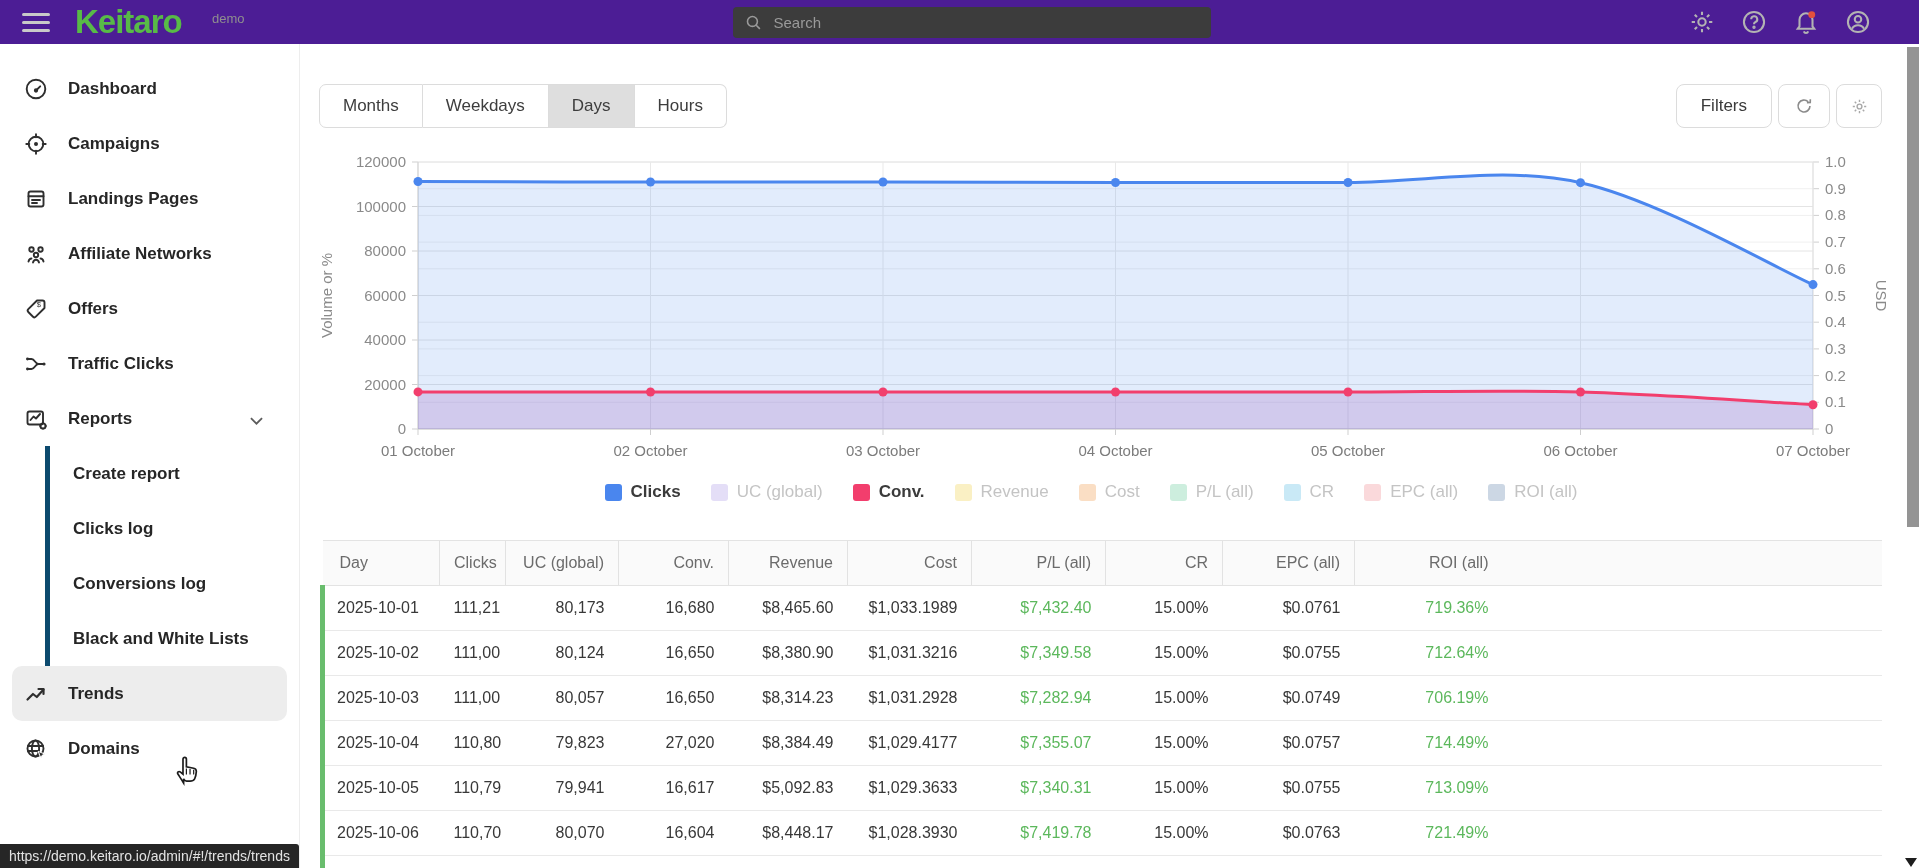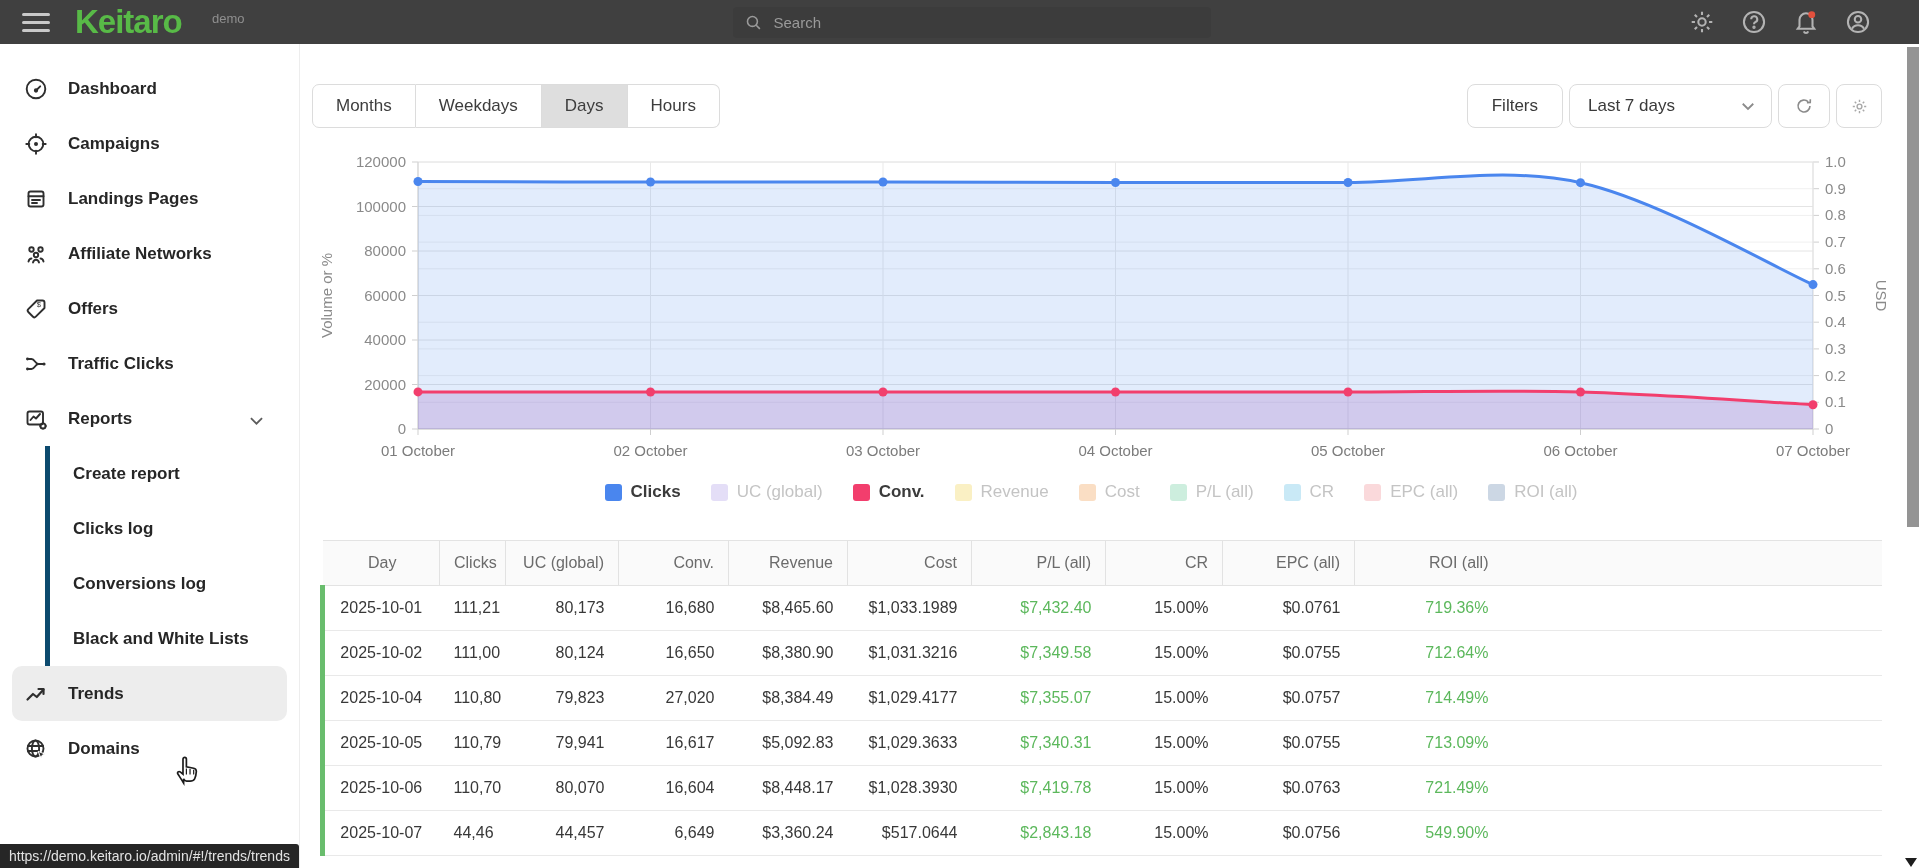--- a/index.html
+++ b/index.html
@@ -2,21 +2,21 @@
 <html><head>
 <meta charset="utf-8">
 <style>
   html,body{margin:0;padding:0;}
   body{
     width:1919px;height:868px;overflow:hidden;position:relative;
     font-family:"Liberation Sans","DejaVu Sans",sans-serif;background:#ffffff;
     -webkit-font-smoothing:antialiased;
   }
   
-  .topbar{position:absolute;left:0;top:0;width:1919px;height:44px;background:#404040;z-index:30;}
+  .topbar{position:absolute;left:0;top:0;width:1919px;height:44px;background:#4c1d95;z-index:30;}
   .burger{position:absolute;left:22px;top:13px;width:28px;height:19px;cursor:pointer;}
   .burger span{display:block;height:3px;background:#c9c9c9;border-radius:2px;margin-bottom:5px;}
   .logo{position:absolute;left:75px;top:3px;font-size:33px;font-weight:800;color:#58ba47;letter-spacing:-1px;cursor:pointer;}
   .env{position:absolute;left:212px;top:11px;font-size:13px;color:#8f8f8f;}
   .searchbox{position:absolute;left:calc(50% - 227px);top:7px;width:478px;height:31px;background:#3c3c3c;border-radius:4px;display:flex;align-items:center;padding:0 12px;box-sizing:border-box;}
   .searchbox svg{flex:0 0 auto;margin-right:10px;}
   .searchbox input{background:transparent;border:none;outline:none;color:#cfcfcf;font-size:15px;width:100%;font-family:inherit;}
   .searchbox input::placeholder{color:#9a9a9a;}
   .top-icons{position:absolute;right:48px;top:9px;display:flex;gap:26px;}
   .top-icons .tico{width:26px;height:26px;position:relative;cursor:pointer;}
@@ -25,21 +25,21 @@
   .nav-item{height:55px;display:flex;align-items:center;padding-left:24px;cursor:pointer;position:relative;color:#262626;}
   .nav-item .nicon{width:24px;height:24px;margin-right:20px;flex:0 0 auto;}
   .nav-item .nlabel{font-size:17px;font-weight:bold;}
   .nav-item.active{background:#ededed;border-radius:10px;margin:0 12px;padding-left:12px;}
   .nav-item.active .nicon{margin-left:0;}
   .nav-item .chev{position:absolute;right:33px;top:20px;}
   .nav-children{margin-left:45px;border-left:5px solid #0c4a6e;}
   .nav-children .nav-item{padding-left:23px;height:55px;}
   
   .toolbar{position:absolute;left:300px;top:84px;width:1619px;height:44px;}
-  .tabgroup{position:absolute;left:12px;top:0;display:flex;}
+  .tabgroup{position:absolute;left:19px;top:0;display:flex;}
   .tab{height:44px;padding:0 23px;display:flex;align-items:center;font-size:17px;color:#3d3d3d;background:#fff;border:1px solid #dcdcdc;border-left:none;cursor:pointer;box-sizing:border-box;}
   .tab:first-child{border-left:1px solid #dcdcdc;border-radius:7px 0 0 7px;}
   .tab:last-child{border-radius:0 7px 7px 0;}
   .tab.active{background:#dedede;}
   .right-controls{position:absolute;right:37px;top:0;display:flex;gap:6px;align-items:center;}
   .btn{height:44px;background:#fff;border:1px solid #dcdcdc;border-radius:8px;display:flex;align-items:center;font-size:17px;color:#3a3a3a;cursor:pointer;box-sizing:border-box;}
   .btn.filters{padding:0 24px;}
   .btn.daterange{width:203px;padding:0 14px 0 18px;justify-content:space-between;}
   .btn.iconbtn{width:52px;justify-content:center;}
   .btn.iconbtn-sm{width:46px;justify-content:center;}
@@ -54,21 +54,21 @@
   
   .tablebox{position:absolute;left:320px;top:540px;width:1562px;}
   table{border-collapse:collapse;table-layout:fixed;width:100%;}
   thead th{height:45px;background:#fafafa;border-top:1px solid #e3e3e3;border-bottom:1px solid #e3e3e3;font-size:16px;font-weight:400;color:#6b6b6b;padding:0 14px;box-sizing:border-box;cursor:pointer;white-space:nowrap;overflow:hidden;}
   thead th + th{border-left:1px solid #e2e2e2;}
   thead th.filler{border-left:none;}
   tbody td{height:45px;border-bottom:1px solid #e9e9e9;font-size:16px;color:#383838;padding:0 14px;box-sizing:border-box;white-space:nowrap;overflow:hidden;}
   tbody td:first-child{border-left:5px solid #69bd6d;padding-left:12px;}
   thead th:first-child{padding-left:17px;}
   td.green{color:#5cb85c;}
-  .al{text-align:center;} .ar{text-align:right;}
+  .al{text-align:left;} .ar{text-align:right;}
   
   .statusbar{position:absolute;left:0;bottom:0;height:24px;background:#262626;color:#e3e3e3;font-size:14px;display:flex;align-items:center;padding:0 9px;border-top-right-radius:3px;z-index:40;}
   .scrollbar-thumb{position:absolute;right:0;top:47px;width:12px;height:480px;background:#949494;z-index:45;}
   .scroll-corner{position:absolute;right:2px;bottom:1px;width:0;height:0;border-left:6px solid transparent;border-right:6px solid transparent;border-top:9px solid #1d1d1d;z-index:46;}
   .cursor{position:absolute;left:172px;top:752px;z-index:50;pointer-events:none;}
 </style>
 </head>
 <body>
 
 <div class="topbar">
@@ -215,26 +215,20 @@
   <div class="tabgroup" id="tabgroup">
       <div class="tab">Months</div>
       <div class="tab">Weekdays</div>
       <div class="tab active">Days</div>
       <div class="tab">Hours</div>
     </div>
   <div class="right-controls">
     <div class="btn filters">
         <span>Filters</span>
       </div>
-    <div class="btn daterange">
-      <span>Last 7 days</span>
-      <svg width="18" height="18" viewBox="0 0 24 24" fill="none" stroke="#8b8b8b" stroke-width="2.4">
-          <path d="M5 9l7 7 7-7"></path>
-        </svg>
-    </div>
     <div class="btn iconbtn">
       <svg width="22" height="22" viewBox="0 0 24 24" fill="none" stroke="#8b8b8b" stroke-width="1.8">
           <path d="M18.5 12a6.5 6.5 0 1 1-1.9-4.6"></path>
           <path d="M18.9 4.6l-.1 3.6-3.6.1"></path>
         </svg>
     </div>
     <div class="btn iconbtn-sm">
       <svg width="17" height="17" viewBox="0 0 24 24" fill="none" stroke="#a9a9a9" stroke-width="2">
           <circle cx="12" cy="12" r="3.4"></circle>
           <path d="M12 2.5v3M12 18.5v3M2.5 12h3M18.5 12h3M5.3 5.3l2.1 2.1M16.6 16.6l2.1 2.1M18.7 5.3l-2.1 2.1M7.4 16.6l-2.1 2.1"></path>
@@ -422,20 +416,33 @@
           <td class="ar">16,650</td>
           <td class="ar">$8,380.90</td>
           <td class="ar">$1,031.3216</td>
           <td class="ar green">$7,349.58</td>
           <td class="ar">15.00%</td>
           <td class="ar">$0.0755</td>
           <td class="ar green">712.64%</td>
           <td></td>
         </tr>
         <tr>
+          <td class="al">2025-10-03</td>
+          <td class="ar">111,00</td>
+          <td class="ar">80,057</td>
+          <td class="ar">16,650</td>
+          <td class="ar">$8,314.23</td>
+          <td class="ar">$1,031.2928</td>
+          <td class="ar green">$7,282.94</td>
+          <td class="ar">15.00%</td>
+          <td class="ar">$0.0749</td>
+          <td class="ar green">706.19%</td>
+          <td></td>
+        </tr>
+        <tr>
           <td class="al">2025-10-04</td>
           <td class="ar">110,80</td>
           <td class="ar">79,823</td>
           <td class="ar">27,020</td>
           <td class="ar">$8,384.49</td>
           <td class="ar">$1,029.4177</td>
           <td class="ar green">$7,355.07</td>
           <td class="ar">15.00%</td>
           <td class="ar">$0.0757</td>
           <td class="ar green">714.49%</td>

